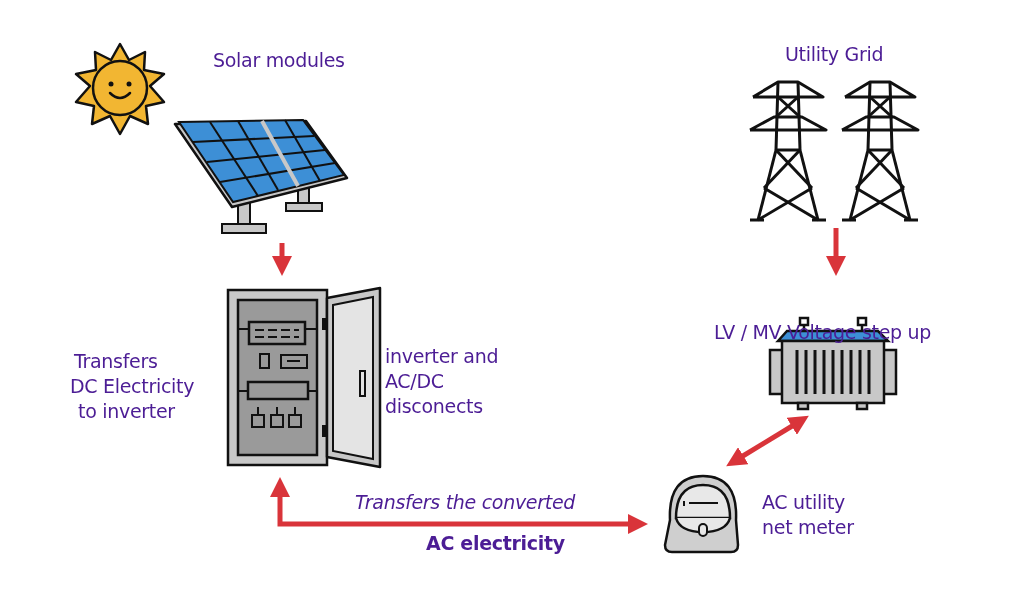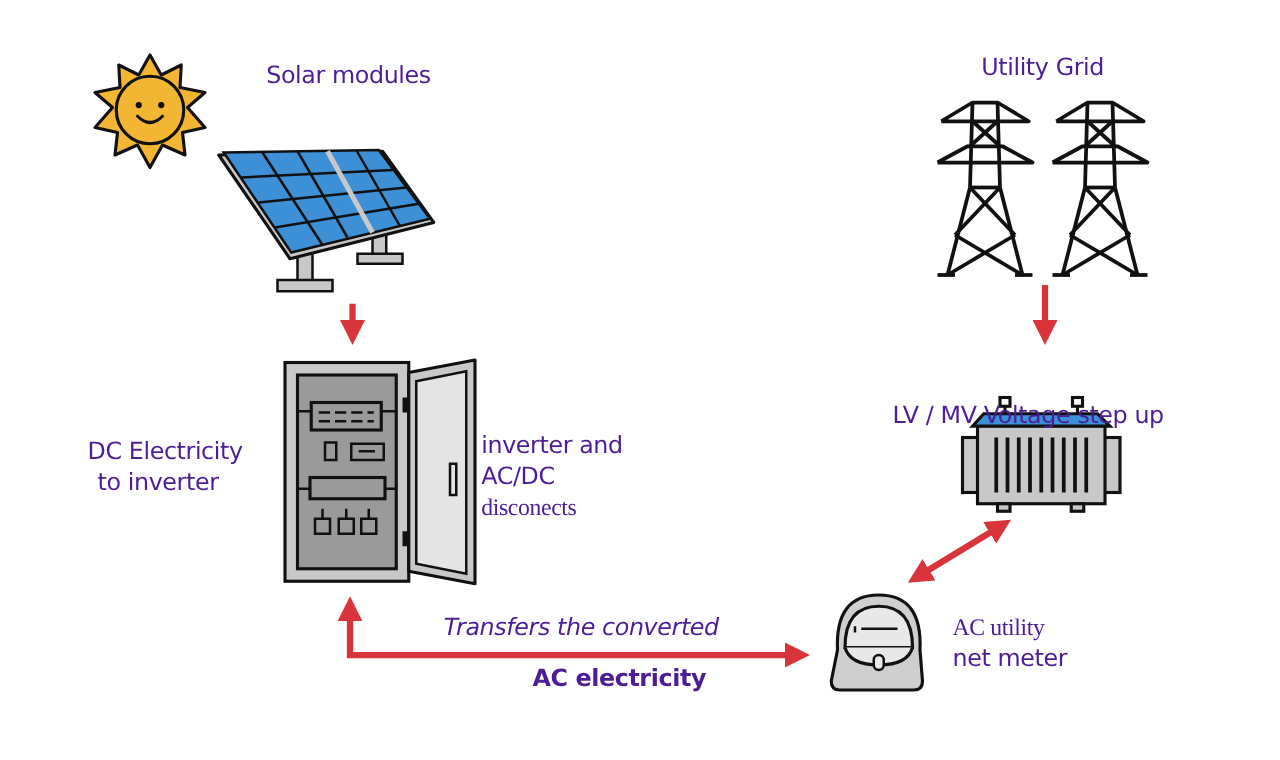--- a/index.html
+++ b/index.html
@@ -146,30 +146,31 @@
     <line x1="836" y1="228" x2="836" y2="268" marker-end="url(#ah)"></line>
     <line x1="733" y1="462" x2="802" y2="420" marker-start="url(#ah)" marker-end="url(#ah)"></line>
   </g>
 </svg>
 
 <div class="lbl" style="left:213px;top:48px;">Solar modules</div>
 <div class="lbl" style="left:785px;top:42px;">Utility Grid</div>
 <div class="lbl" style="left:714px;top:284px;margin-top:36px;">LV / MV Voltage step up</div>
 
 <div style="position:absolute;left:70px;top:349px;">
+  <div class="lbl" style="position:relative;left:4px;">Transfers</div>
   <div class="lbl" style="position:relative;">DC Electricity</div>
   <div class="lbl" style="position:relative;left:8px;">to inverter</div>
 </div>
 
 <div style="position:absolute;left:385px;top:344px;">
   <div class="lbl" style="position:relative;">inverter and</div>
   <div class="lbl" style="position:relative;">AC/DC</div>
-  <div class="lbl" style="position:relative;font-family:Liberation Serif, serif;">disconects</div>
+  <div class="lbl" style="position:relative;">disconects</div>
 </div>
 
 <div class="lbl" style="left:355px;top:490px;font-style:italic;">Transfers the converted</div>
 <div class="lbl" style="left:426px;top:531px;font-weight:bold;">AC electricity</div>
 
 <div style="position:absolute;left:762px;top:490px;">
-  <div class="lbl" style="position:relative;font-family:Liberation Serif, serif;">AC utility</div>
+  <div class="lbl" style="position:relative;">AC utility</div>
   <div class="lbl" style="position:relative;">net meter</div>
 </div>
 </div>
 
 </body></html>

